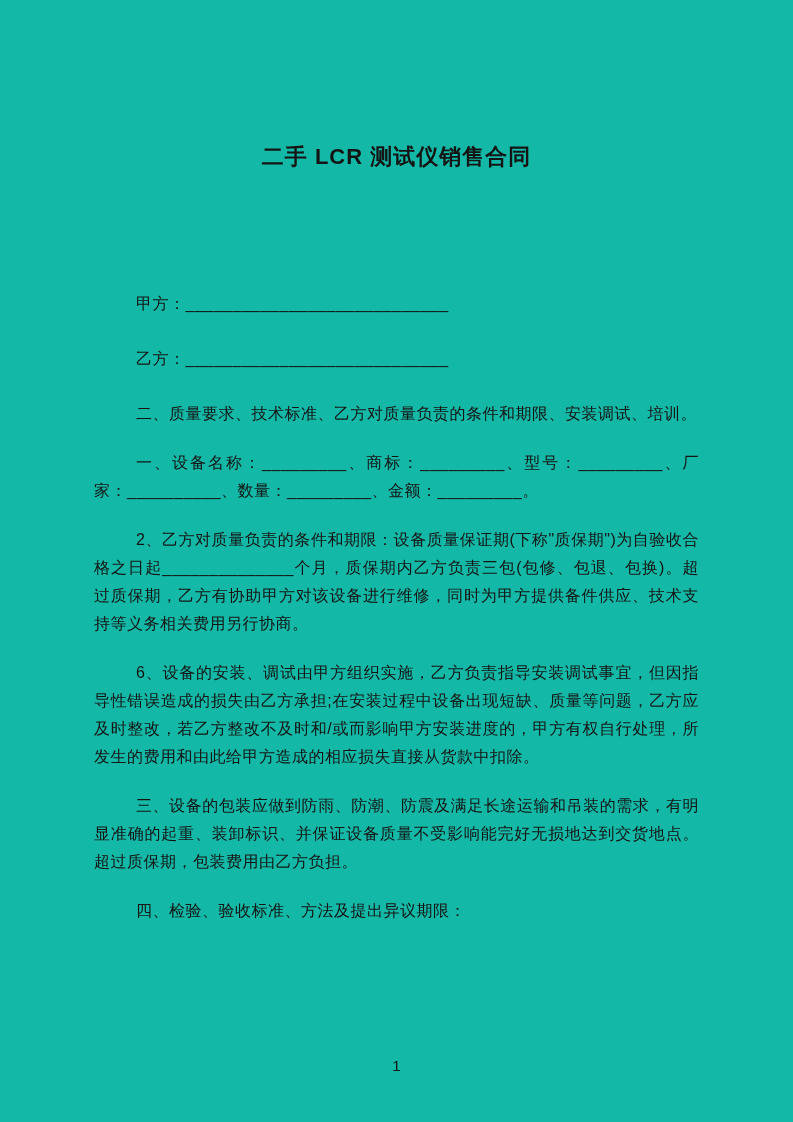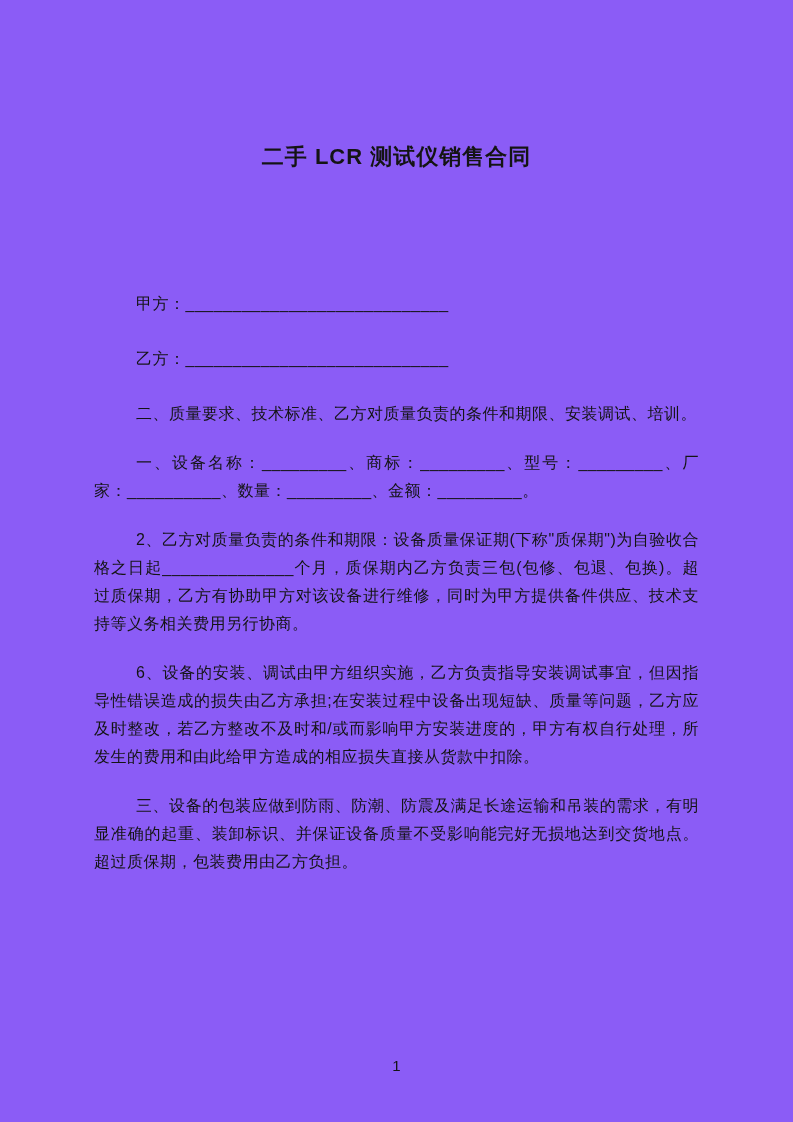--- a/index.html
+++ b/index.html
@@ -5,21 +5,21 @@
   html, body {
     margin: 0;
     padding: 0;
     background: #ffffff;
   }
   .page {
     position: relative;
     width: 793px;
     height: 1122px;
     margin: 0 auto;
-    background: #8b5cf6;
+    background: #14b8a6;
     box-sizing: border-box;
     padding: 96px 94px 0 94px;
     font-family: "Liberation Sans", "DejaVu Sans", sans-serif;
     font-size: 16px;
     color: #141414;
     overflow: hidden;
   }
   .title {
     margin: 46px 0 118px 0;
     text-align: center;
@@ -66,16 +66,17 @@
 
   <p class="para">一、设备名称：_________、商标：_________、型号：_________、厂家：__________、数量：_________、金额：_________。</p>
 
 
   <p class="para">2、乙方对质量负责的条件和期限：设备质量保证期(下称"质保期")为自验收合格之日起______________个月，质保期内乙方负责三包(包修、包退、包换)。超过质保期，乙方有协助甲方对该设备进行维修，同时为甲方提供备件供应、技术支持等义务相关费用另行协商。</p>
 
   <p class="para">6、设备的安装、调试由甲方组织实施，乙方负责指导安装调试事宜，但因指导性错误造成的损失由乙方承担;在安装过程中设备出现短缺、质量等问题，乙方应及时整改，若乙方整改不及时和/或而影响甲方安装进度的，甲方有权自行处理，所发生的费用和由此给甲方造成的相应损失直接从货款中扣除。</p>
 
   <p class="para">三、设备的包装应做到防雨、防潮、防震及满足长途运输和吊装的需求，有明显准确的起重、装卸标识、并保证设备质量不受影响能完好无损地达到交货地点。超过质保期，包装费用由乙方负担。</p>
 
+  <p class="para">四、检验、验收标准、方法及提出异议期限：</p>
 
   <div class="page-number">1</div>
 
 </div>
 
 </body></html>

